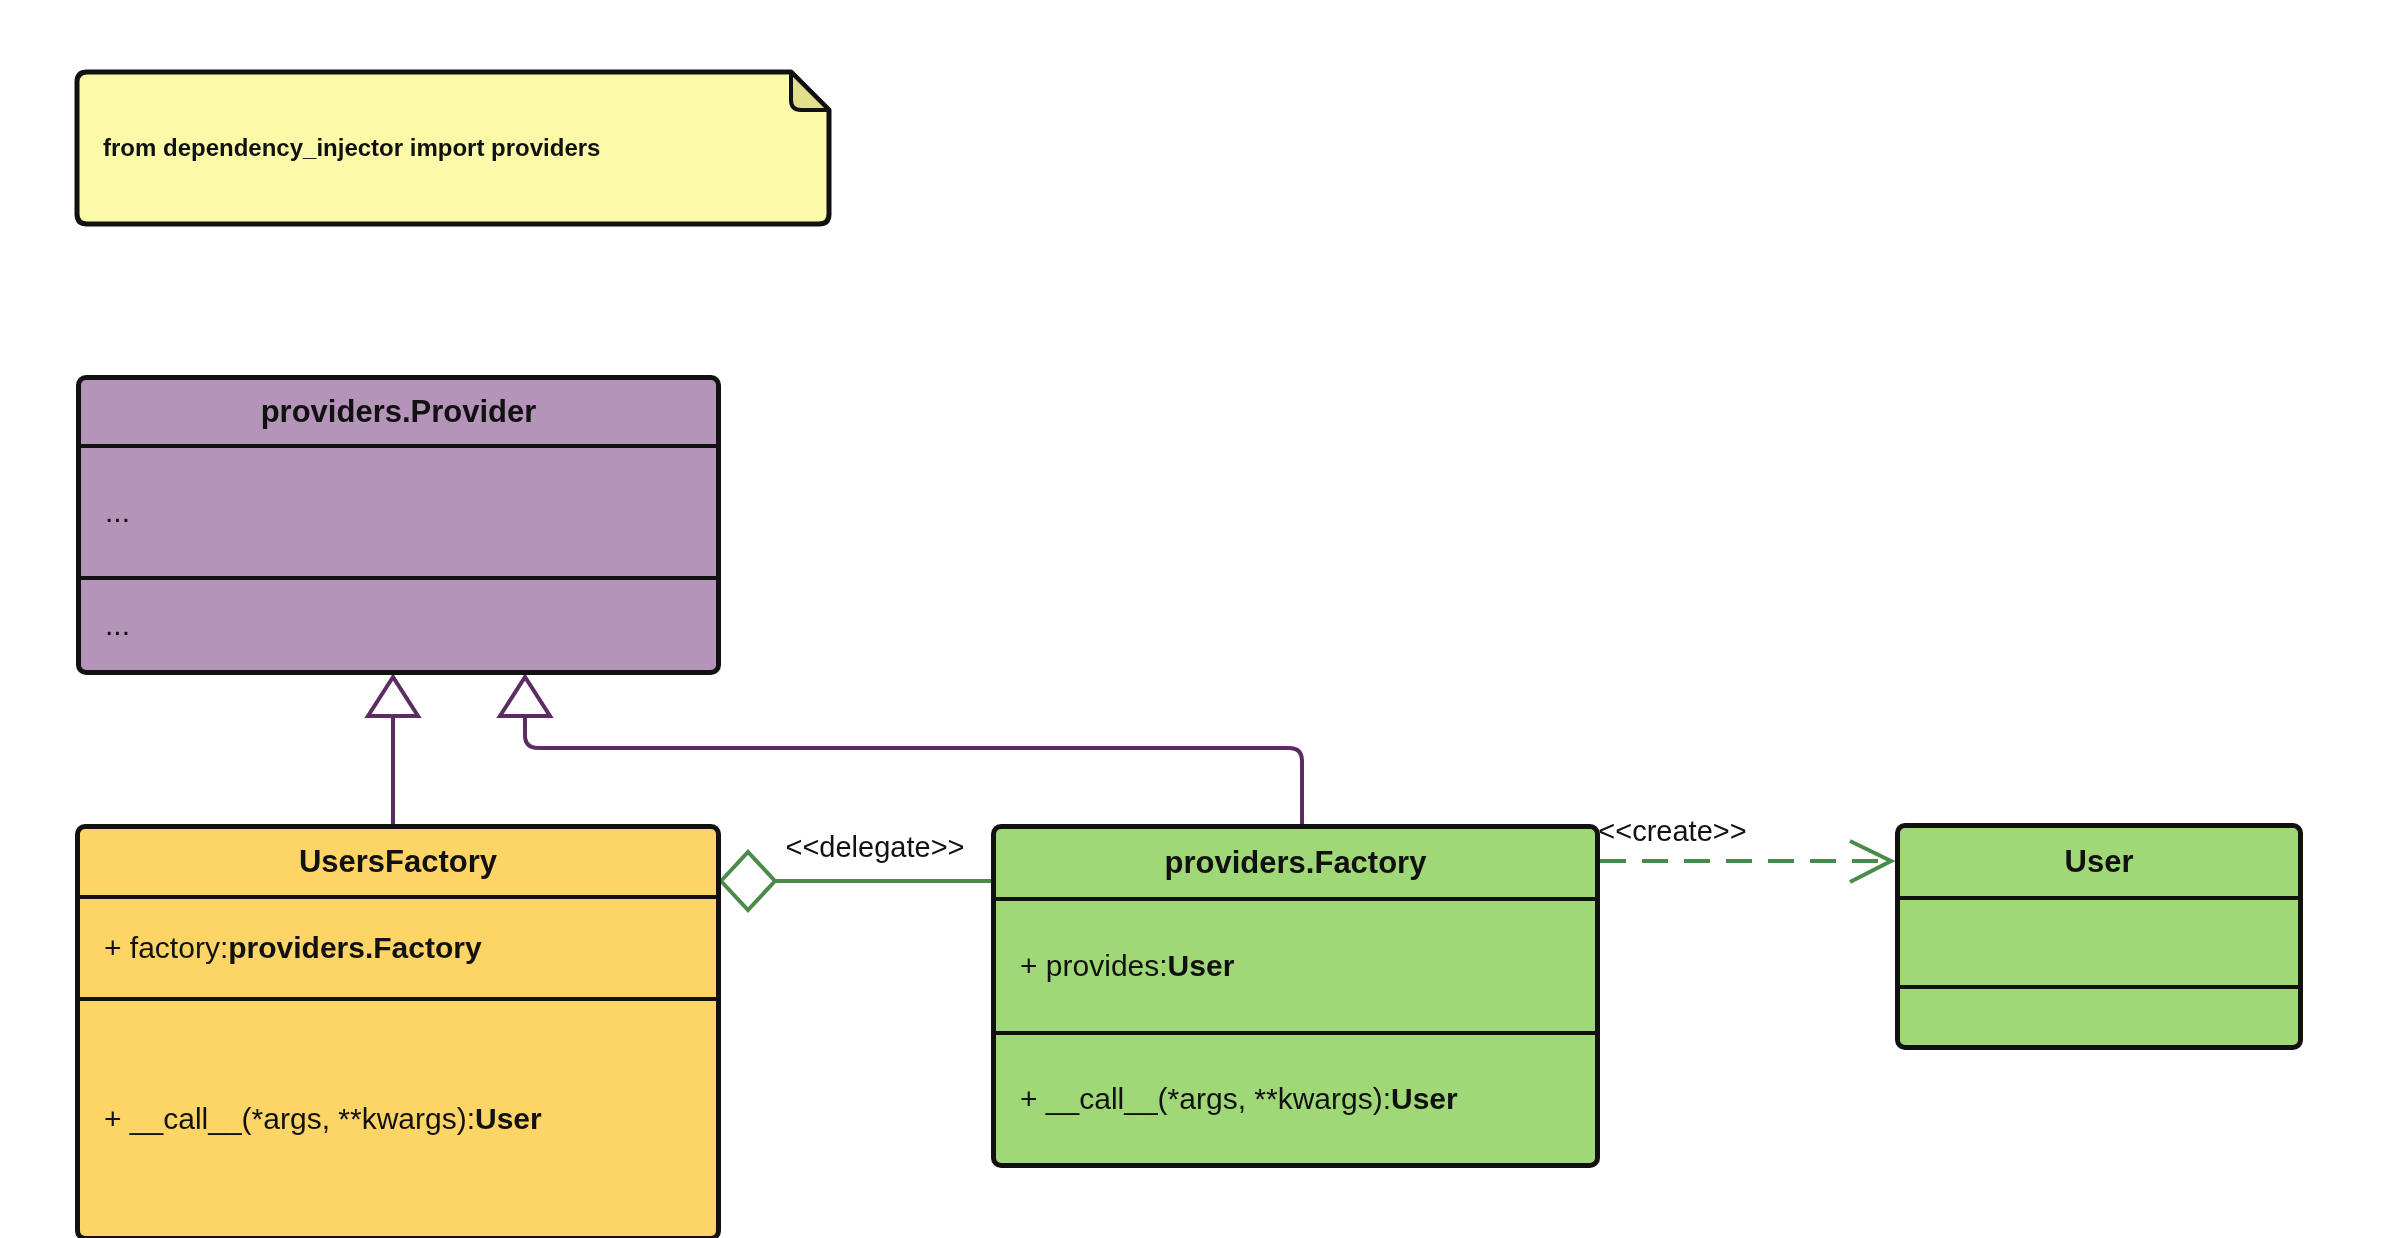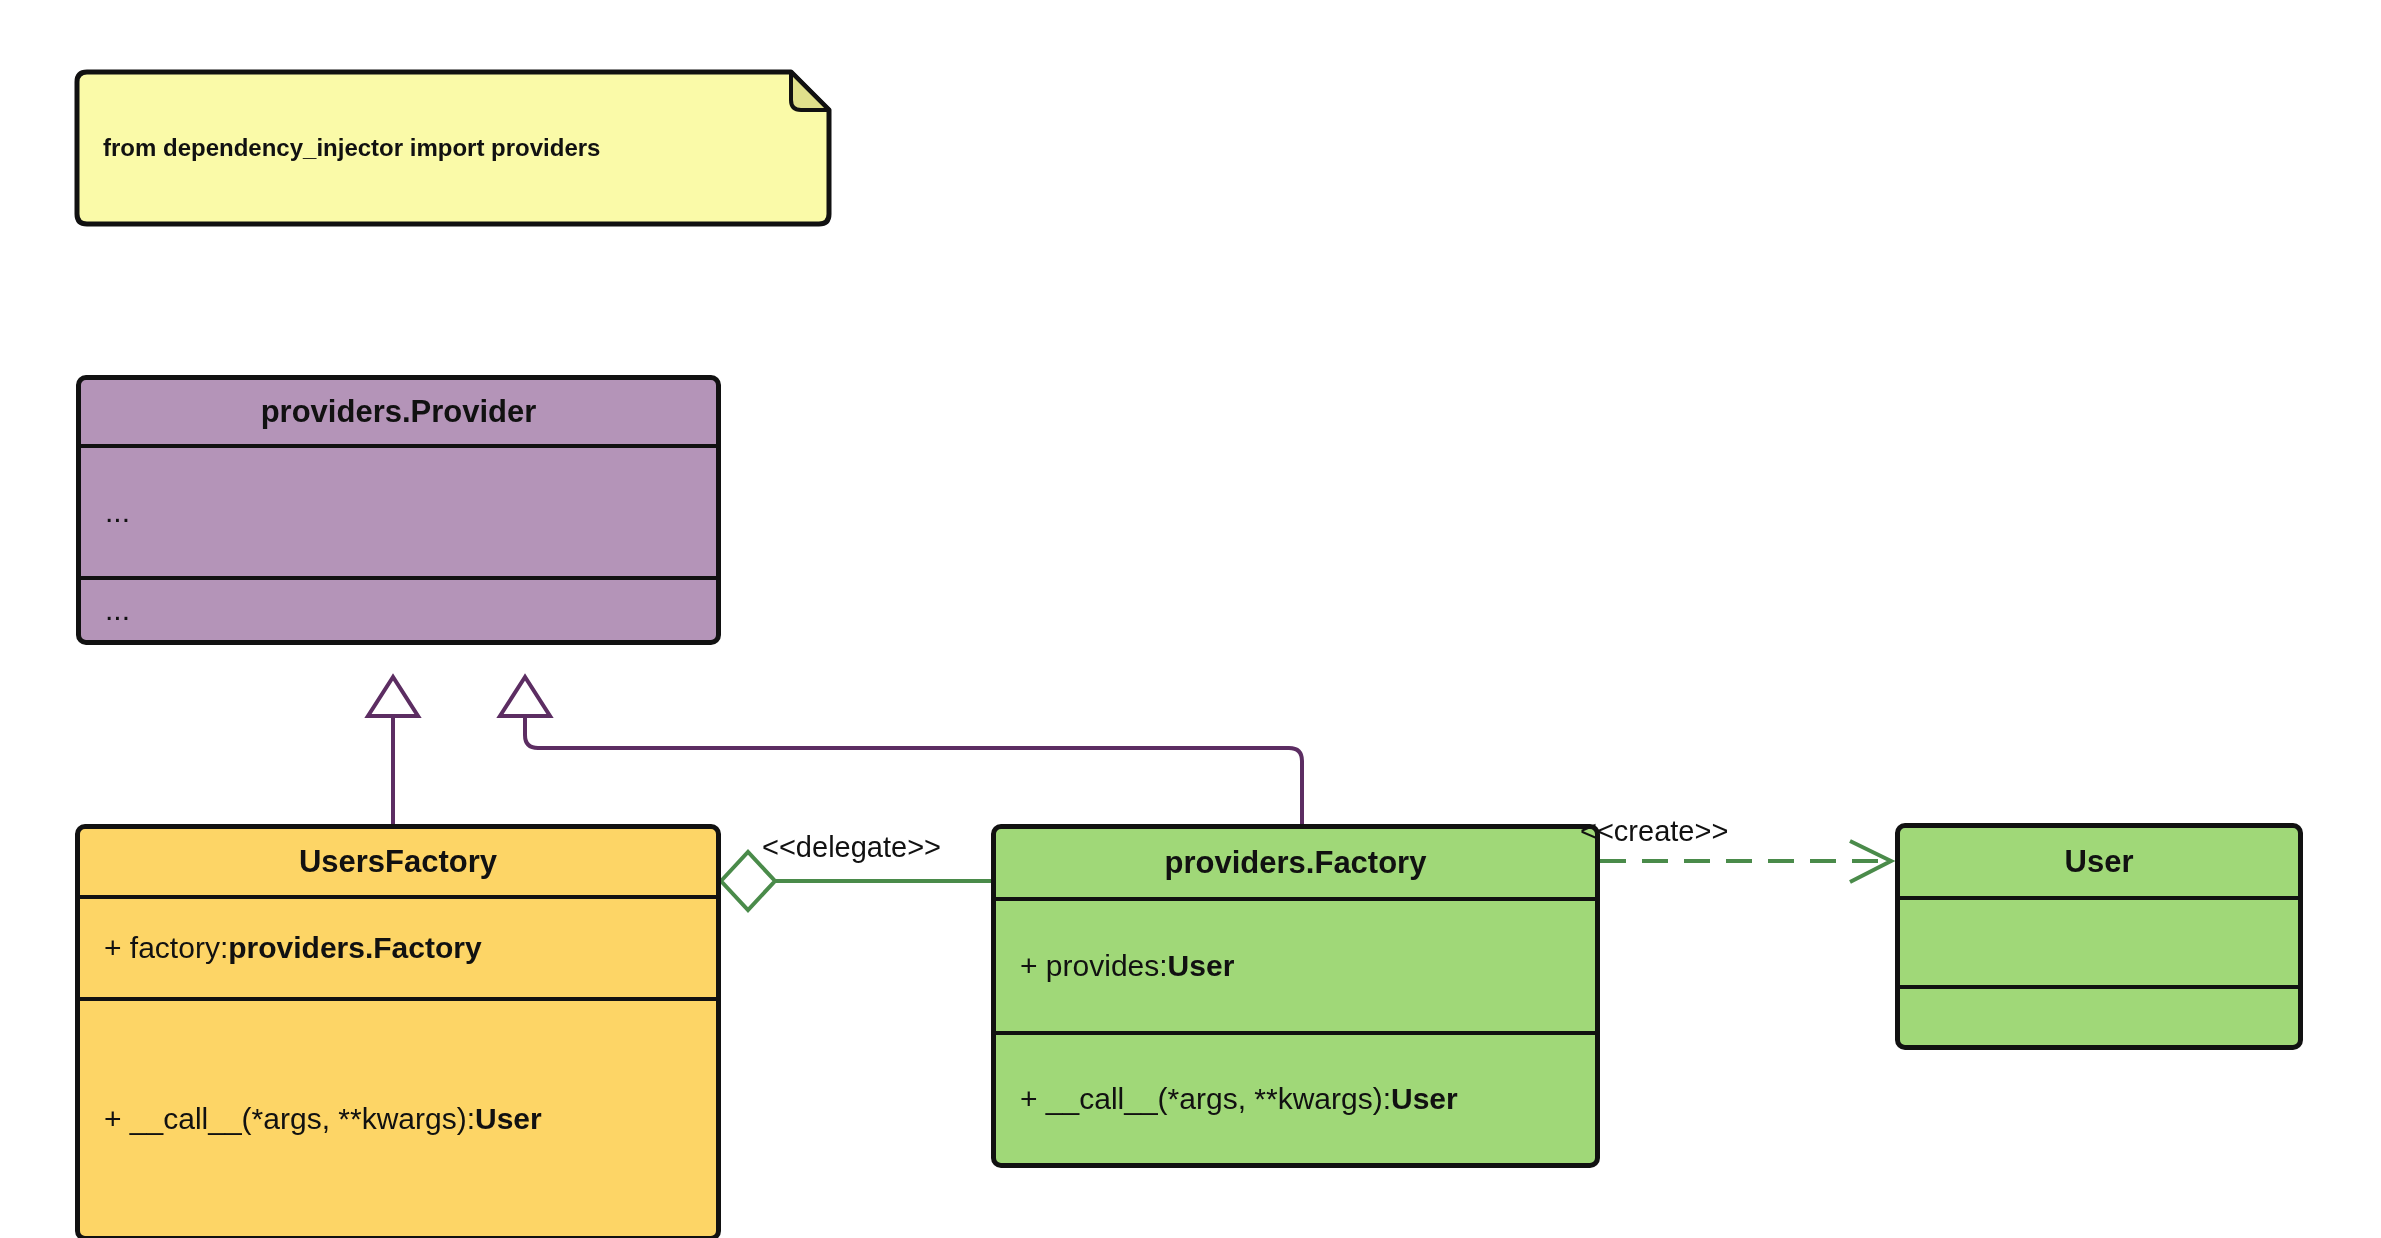--- a/index.html
+++ b/index.html
@@ -60,20 +60,21 @@
     padding-left: 24px;
     font-size: 30px;
     white-space: nowrap;
   }
   .compartment.grow { flex: 1 1 auto; }
   .b { font-weight: bold; }
   
   .rel-label {
     position: absolute;
     font-size: 29px;
+    text-align: center;
     white-space: nowrap;
   }
   #delegate-label { left: 762px; top: 831px; width: 226px; }
   #create-label   { left: 1580px; top: 815px; width: 185px; }
 </style>
 </head>
 <body>
 
 <div class="canvas">
 
@@ -92,21 +93,21 @@
     <polygon points="721,881 748,852 775,881 748,910" fill="#ffffff" stroke="#4A8B4A" stroke-width="4" stroke-linejoin="miter"></polygon>
 
     <line x1="1600" y1="861" x2="1884" y2="861" stroke="#4A8B4A" stroke-width="4" stroke-dasharray="26 16"></line>
     <path d="M 1850 841 L 1891 861 L 1850 882" fill="none" stroke="#4A8B4A" stroke-width="4"></path>
   </svg>
 
   <div class="note-text">
     <span>from dependency_injector import providers</span>
   </div>
 
-  <div class="uml-class purple" style="left:76px; top:375px; width:645px; height:270px;">
+  <div class="uml-class purple" style="left:76px; top:375px; width:645px; height:300px;">
     <div class="compartment title" style="height:64px;">providers.Provider</div>
     <div class="compartment body" style="height:132px;">...</div>
     <div class="compartment body grow">...</div>
   </div>
 
   <div class="uml-class yellow" style="left:75px; top:824px; width:646px; height:417px;">
     <div class="compartment title" style="height:66px;">UsersFactory</div>
     <div class="compartment body" style="height:102px;">
       <span>+ factory: </span>
         <span class="b">providers.Factory</span>

